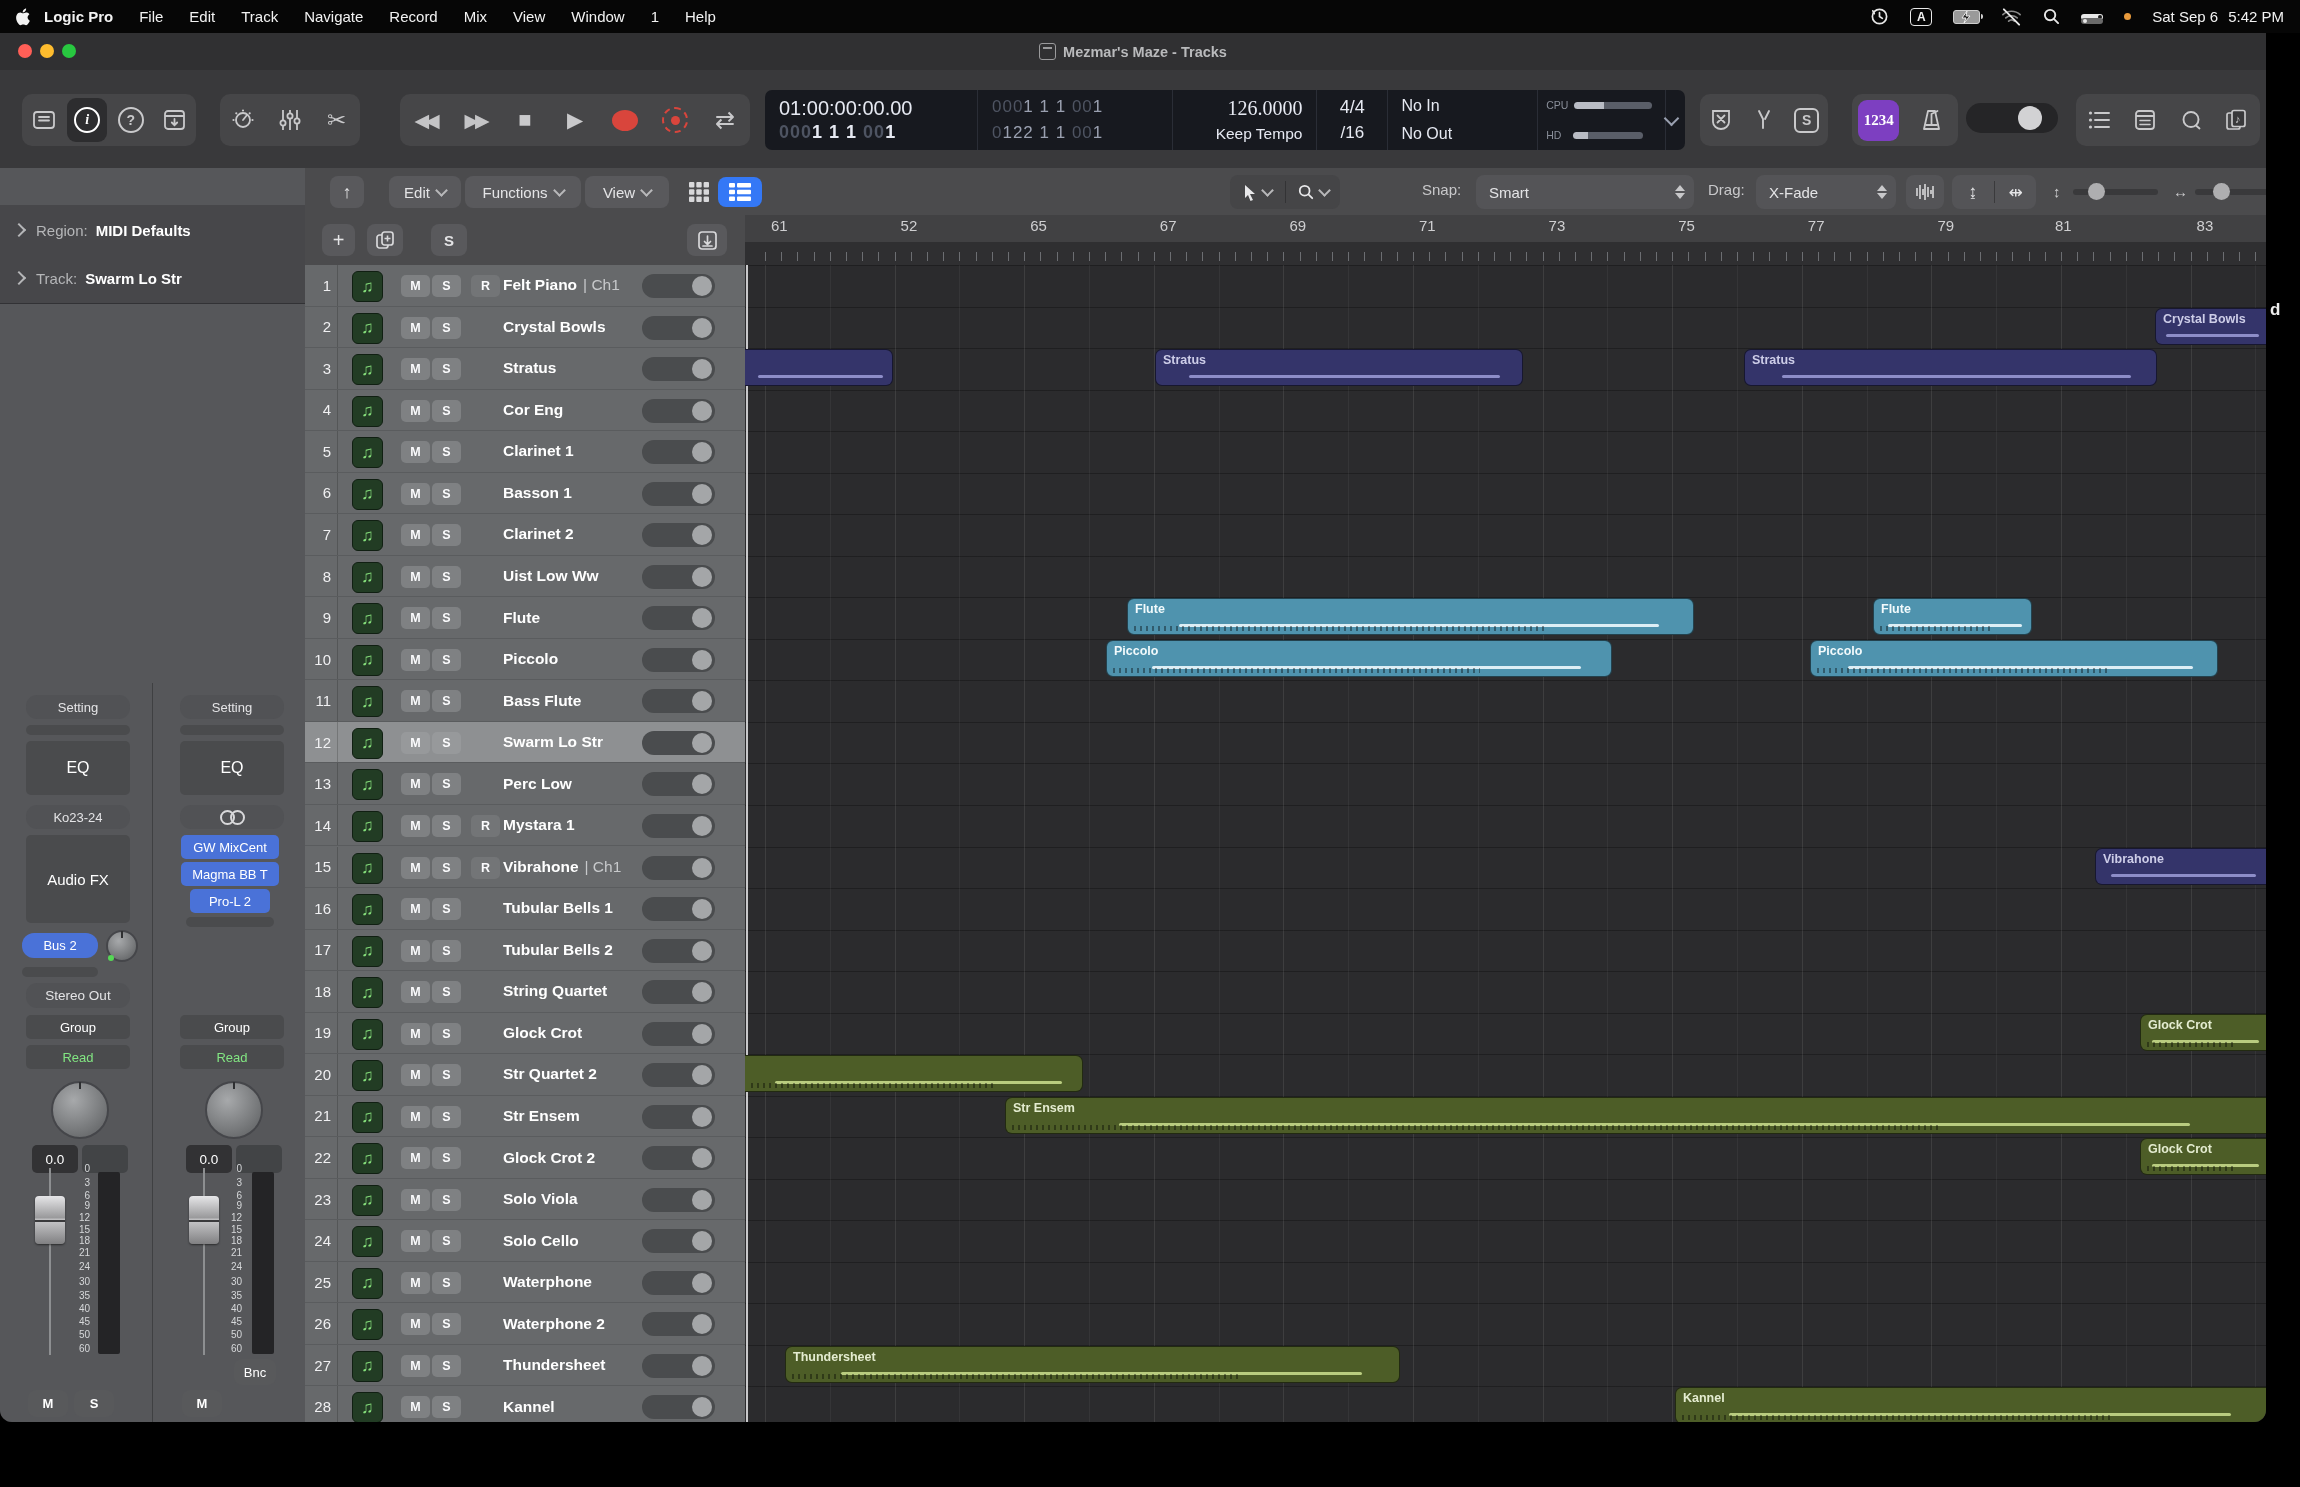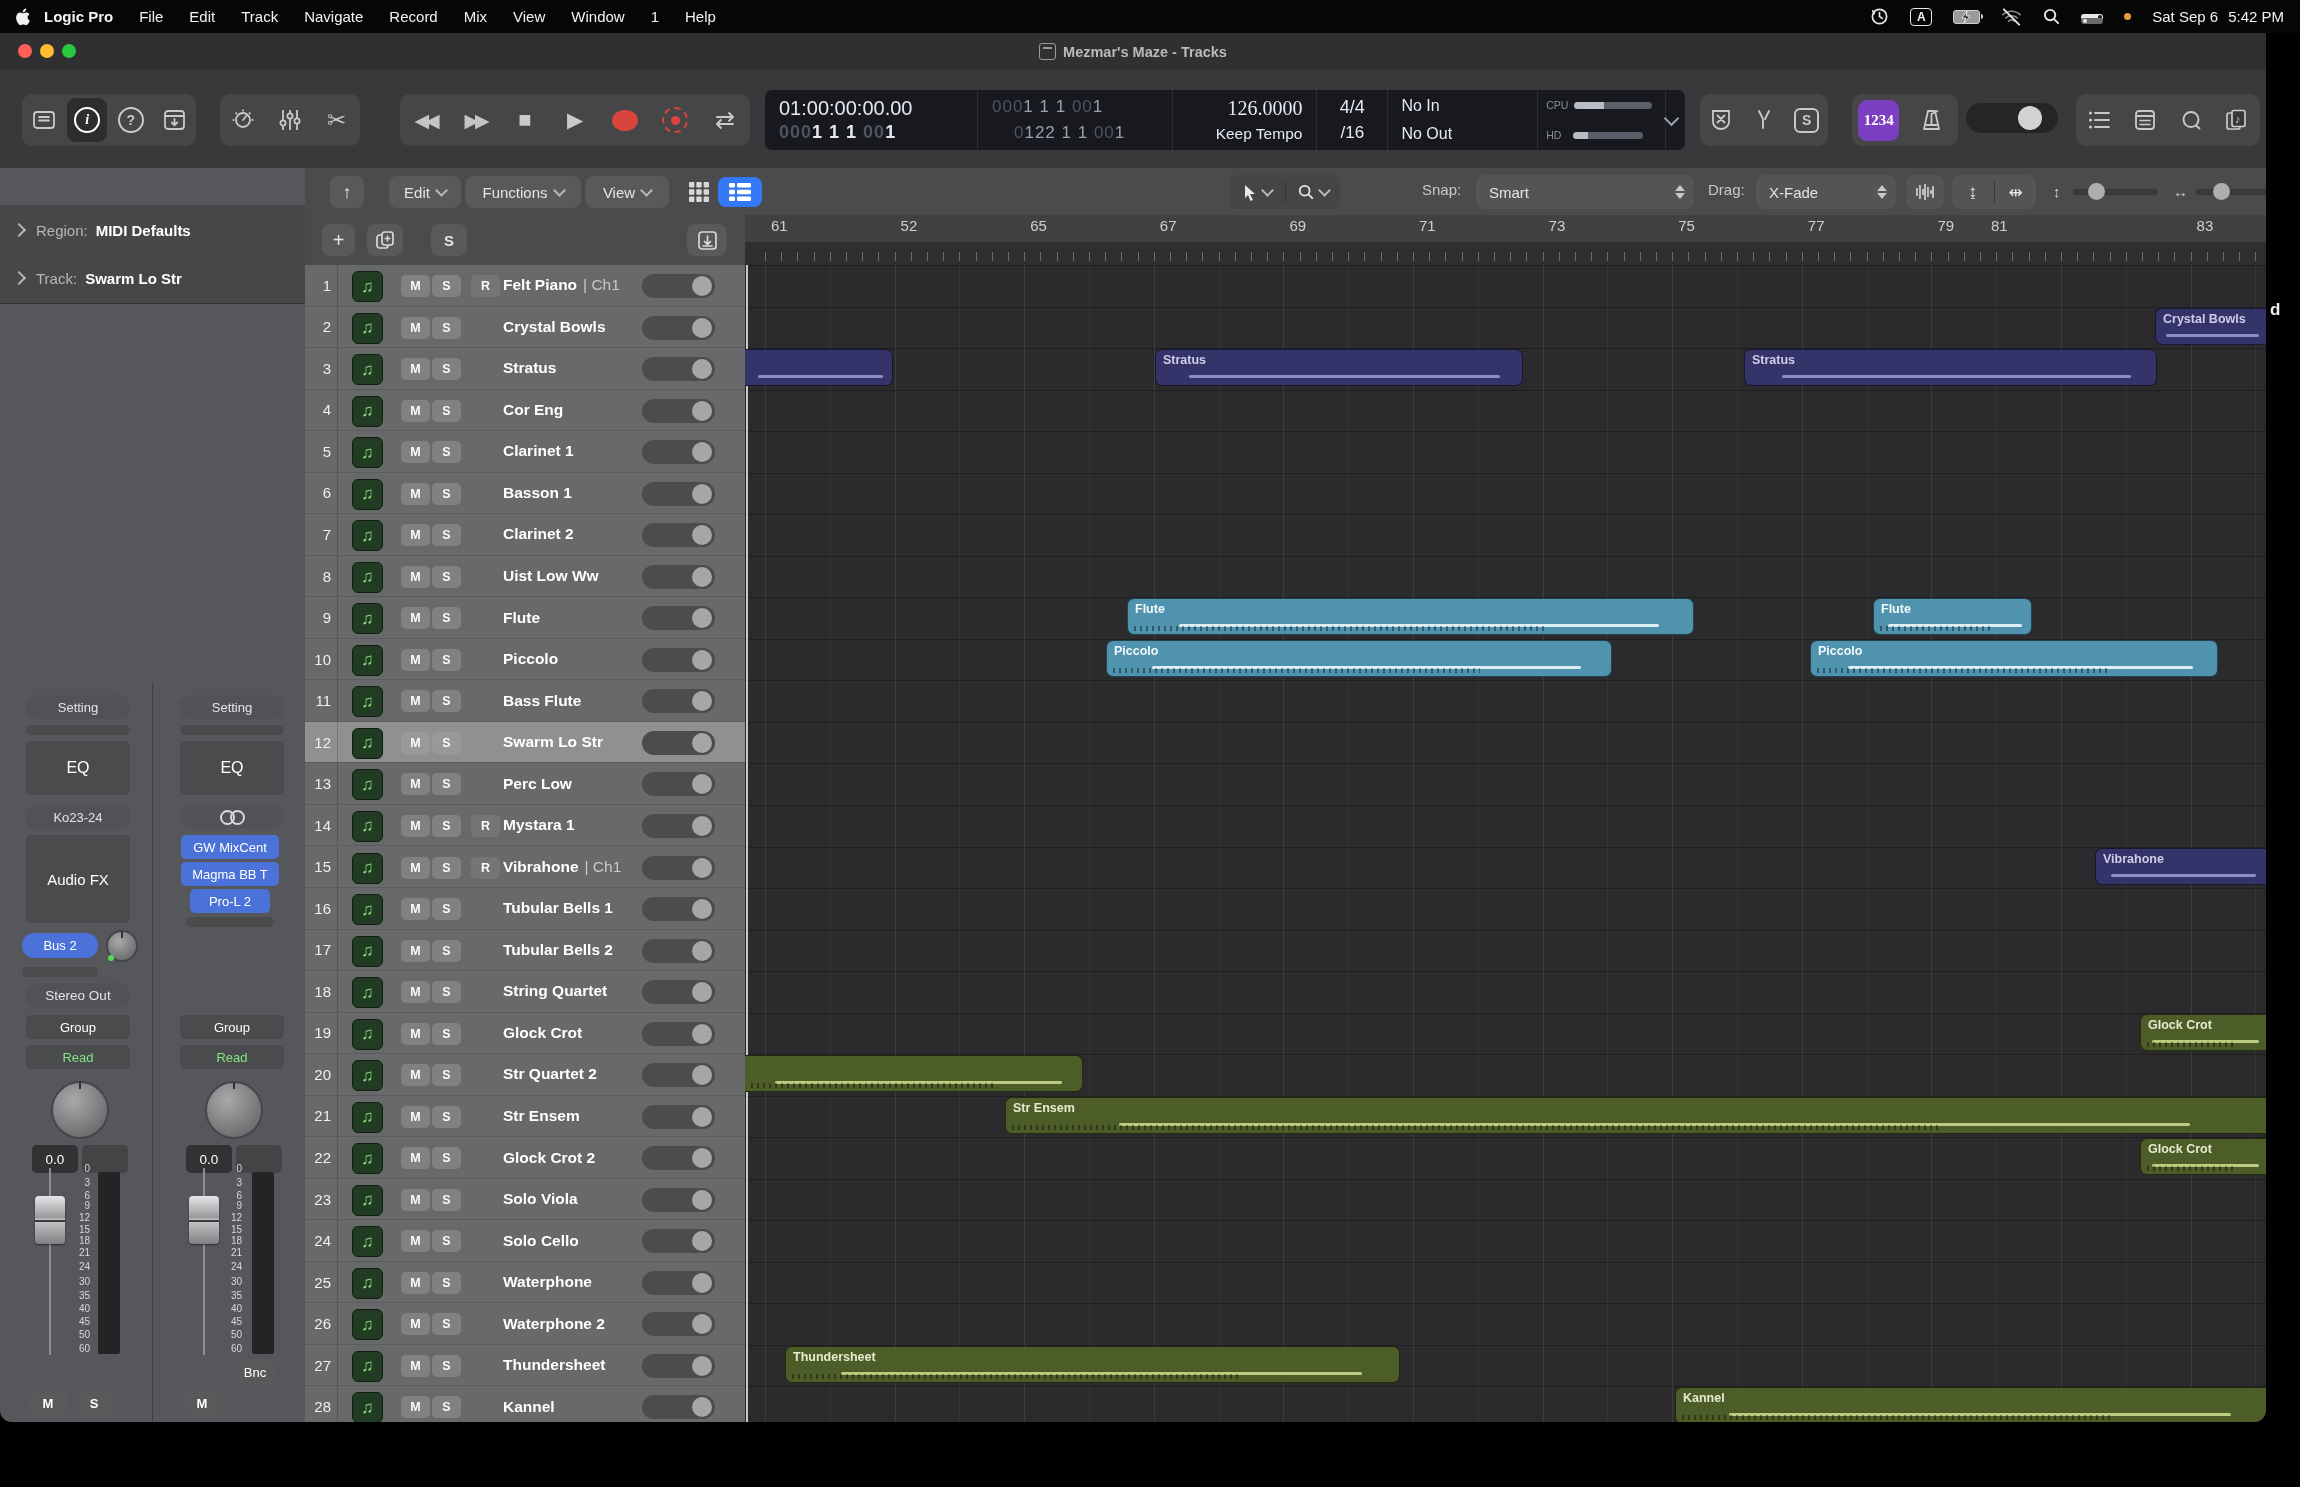--- a/index.html
+++ b/index.html
@@ -291,21 +291,21 @@
         <span class="tb-ico" style="font-size:24px;letter-spacing:0;">⇄</span>
       </div>
 
       <div id="lcd">
         <div class="lcd-col" style="width:218px;">
           <div class="lcd-r1" style="left:14px;font-size:20px;">01:00:00:00.00</div>
           <div class="lcd-r2" id="lcd-beats" style="left:14px;font-size:18px;font-weight:bold;letter-spacing:1px;"><span class="seg dim">000</span><span class="seg bright">1 1 1</span><span class="seg dim"> 00</span><span class="seg bright">1</span></div>
         </div>
         <div class="lcd-col" style="width:200px;">
           <div class="lcd-r1" id="lcd-loc1" style="left:14px;font-size:17px;letter-spacing:1px;"><span class="seg dim">000</span><span class="seg mid">1 1 1</span><span class="seg dim"> 00</span><span class="seg mid">1</span></div>
-          <div class="lcd-r2" id="lcd-loc2" style="left:14px;font-size:17px;letter-spacing:1px;margin-left:22px;"><span class="seg dim">0</span><span class="seg mid">122 1 1</span><span class="seg dim"> 00</span><span class="seg mid">1</span></div>
+          <div class="lcd-r2" id="lcd-loc2" style="left:14px;font-size:17px;letter-spacing:1px;"><span class="seg dim">0</span><span class="seg mid">122 1 1</span><span class="seg dim"> 00</span><span class="seg mid">1</span></div>
         </div>
         <div class="lcd-col" style="width:147px;">
           <div class="lcd-r1" style="text-align:right;right:14px;font-size:20px;font-family:Liberation Serif, serif;">126.0000</div>
           <div class="lcd-r2" style="text-align:right;right:14px;font-size:15.5px;">Keep Tempo</div>
         </div>
         <div class="lcd-col" style="width:72px;">
           <div class="lcd-r1" style="text-align:center;font-size:18px;">4/4</div>
           <div class="lcd-r2" style="text-align:center;font-size:17px;">/16</div>
         </div>
         <div class="lcd-col" style="width:153px;">
@@ -610,21 +610,21 @@
           <span class="ruler-num" style="left: 26px;">61</span>
           <span class="ruler-num" style="left: 155.6px;">52</span>
           <span class="ruler-num" style="left: 285.2px;">65</span>
           <span class="ruler-num" style="left: 414.8px;">67</span>
           <span class="ruler-num" style="left: 544.4px;">69</span>
           <span class="ruler-num" style="left: 674px;">71</span>
           <span class="ruler-num" style="left: 803.6px;">73</span>
           <span class="ruler-num" style="left: 933.2px;">75</span>
           <span class="ruler-num" style="left: 1062.8px;">77</span>
           <span class="ruler-num" style="left: 1192.4px;">79</span>
-          <span class="ruler-num" style="left: 1246px;">81</span>
+          <span class="ruler-num" style="left: 1310px;">81</span>
           <span class="ruler-num" style="left: 1451.6px;">83</span>
         </div>
       <div id="ruler-ticks"></div>
     </div>
 
     <div id="tracklist">
         <div class="trow" style="top: 0px;">
           <span class="tnum">1</span>
           <span class="ticon">♫</span>
           <span class="msr" style="left: 96px;">M</span>

